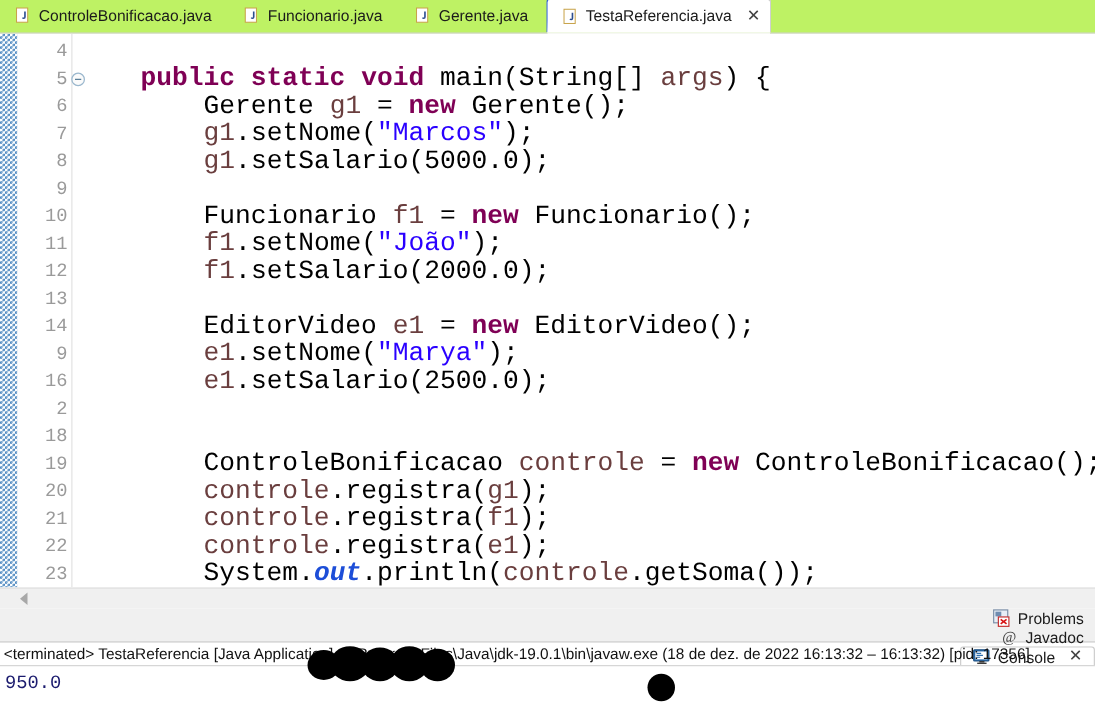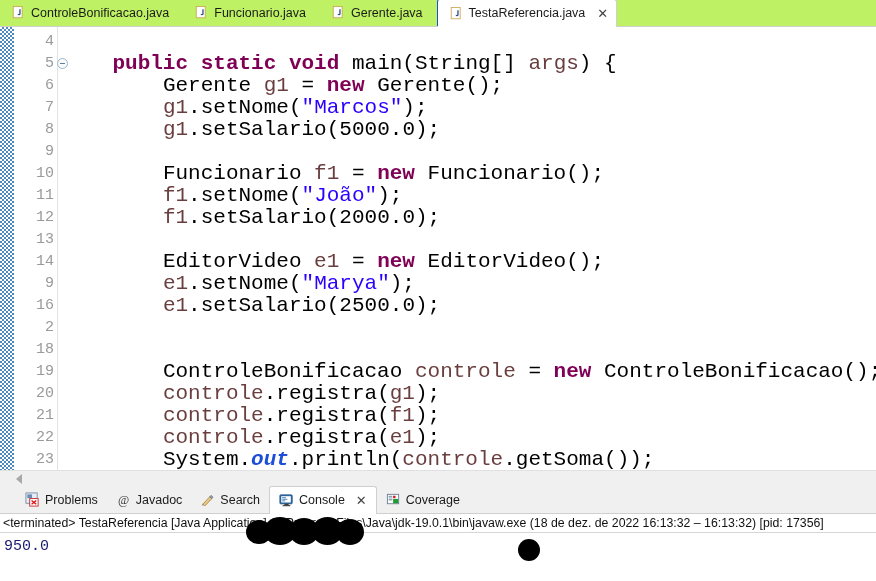--- a/index.html
+++ b/index.html
@@ -156,21 +156,22 @@
     left: 0; top: 487px; width: 876px; height: 94px;
     background: #ffffff;
   }
   #console-tabbar {
     position: absolute;
     left: 0; top: 0; width: 876px; height: 27px;
     background: #f0f0f0;
     border-bottom: 1px solid #cfcfcf;
     display: flex;
     align-items: flex-end;
-    padding-left: 16px;
+    padding-left: 4px;
+    flex-direction: column;
   }
   .ctab {
     height: 27px;
     display: flex;
     align-items: center;
     gap: 5px;
     padding: 0 9px;
     font-size: 12.5px;
     color: #1b1b1b;
     white-space: nowrap;
@@ -313,30 +314,20 @@
         </span>
         <span>Problems</span>
       </div>
       <div class="ctab">
         <span style="display: flex;">
           <svg class="cicon" viewBox="0 0 16 16" width="15" height="15" xmlns="http://www.w3.org/2000/svg">
             <text x="8" y="12.5" font-size="13" font-family="Liberation Serif, serif" text-anchor="middle" fill="#3c3c3c">@</text>
           </svg>
         </span>
         <span>Javadoc</span>
-      </div>
-      <div class="ctab">
-        <span style="display: flex;">
-          <svg class="cicon" viewBox="0 0 16 16" width="15" height="15" xmlns="http://www.w3.org/2000/svg">
-            <path d="M3 13 l7.5 -8 l2.2 1.9 l-7.6 7.9 z" fill="#e8c98a" stroke="#b08a3c"></path>
-            <path d="M10.4 5 l2.2 1.9 l1.2 -1.4 l-2.1 -1.8 z" fill="#9aa7b5" stroke="#6d7a88"></path>
-            <path d="M3 13 l-1.4 1.4 l2.1 -0.5 z" fill="#555"></path>
-          </svg>
-        </span>
-        <span>Search</span>
       </div>
       <div class="ctab active">
         <span style="display: flex;">
           <svg class="cicon" viewBox="0 0 16 16" width="15" height="15" xmlns="http://www.w3.org/2000/svg">
             <rect x="1" y="2" width="13" height="9.5" rx="0.8" fill="#2f6fae" stroke="#1d4f80"></rect>
             <rect x="2.4" y="3.4" width="10.2" height="6.7" fill="#ffffff"></rect>
             <path d="M3.4 5 h4 M3.4 6.7 h5.5 M3.4 8.4 h3.2" stroke="#2f6fae" stroke-width="0.9"></path>
             <rect x="5.8" y="11.5" width="4.4" height="1.4" fill="#3a3a3a"></rect>
             <rect x="4" y="12.9" width="8" height="1.2" fill="#3a3a3a"></rect>
           </svg>

